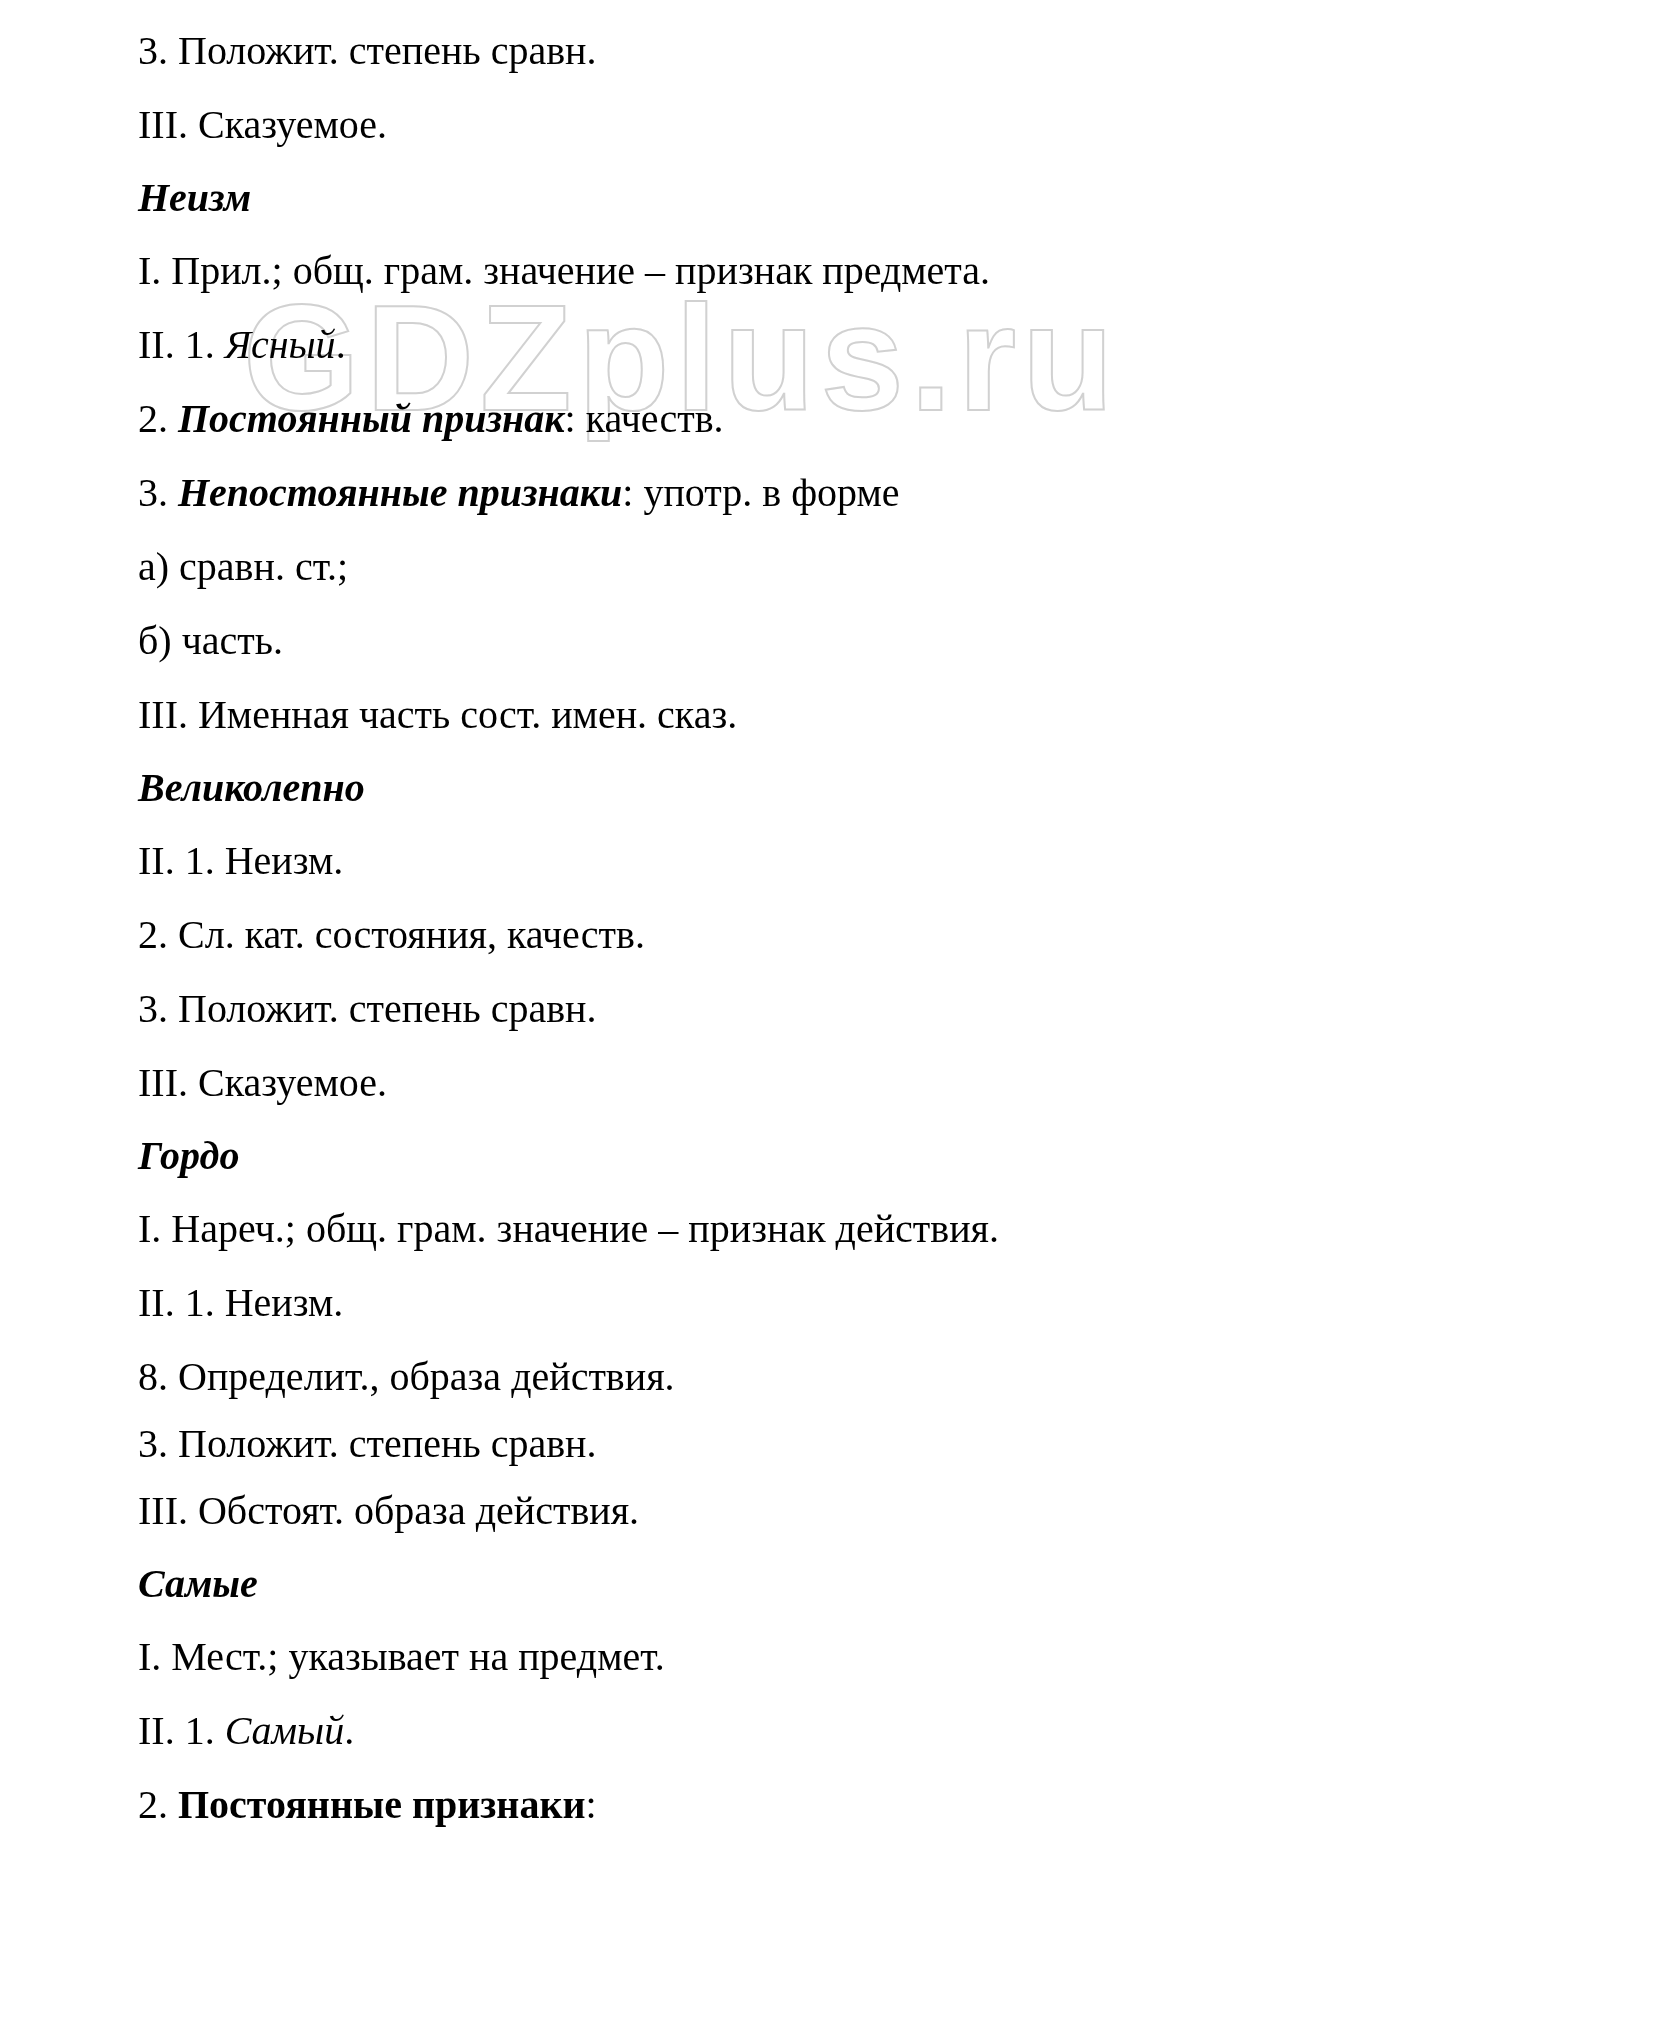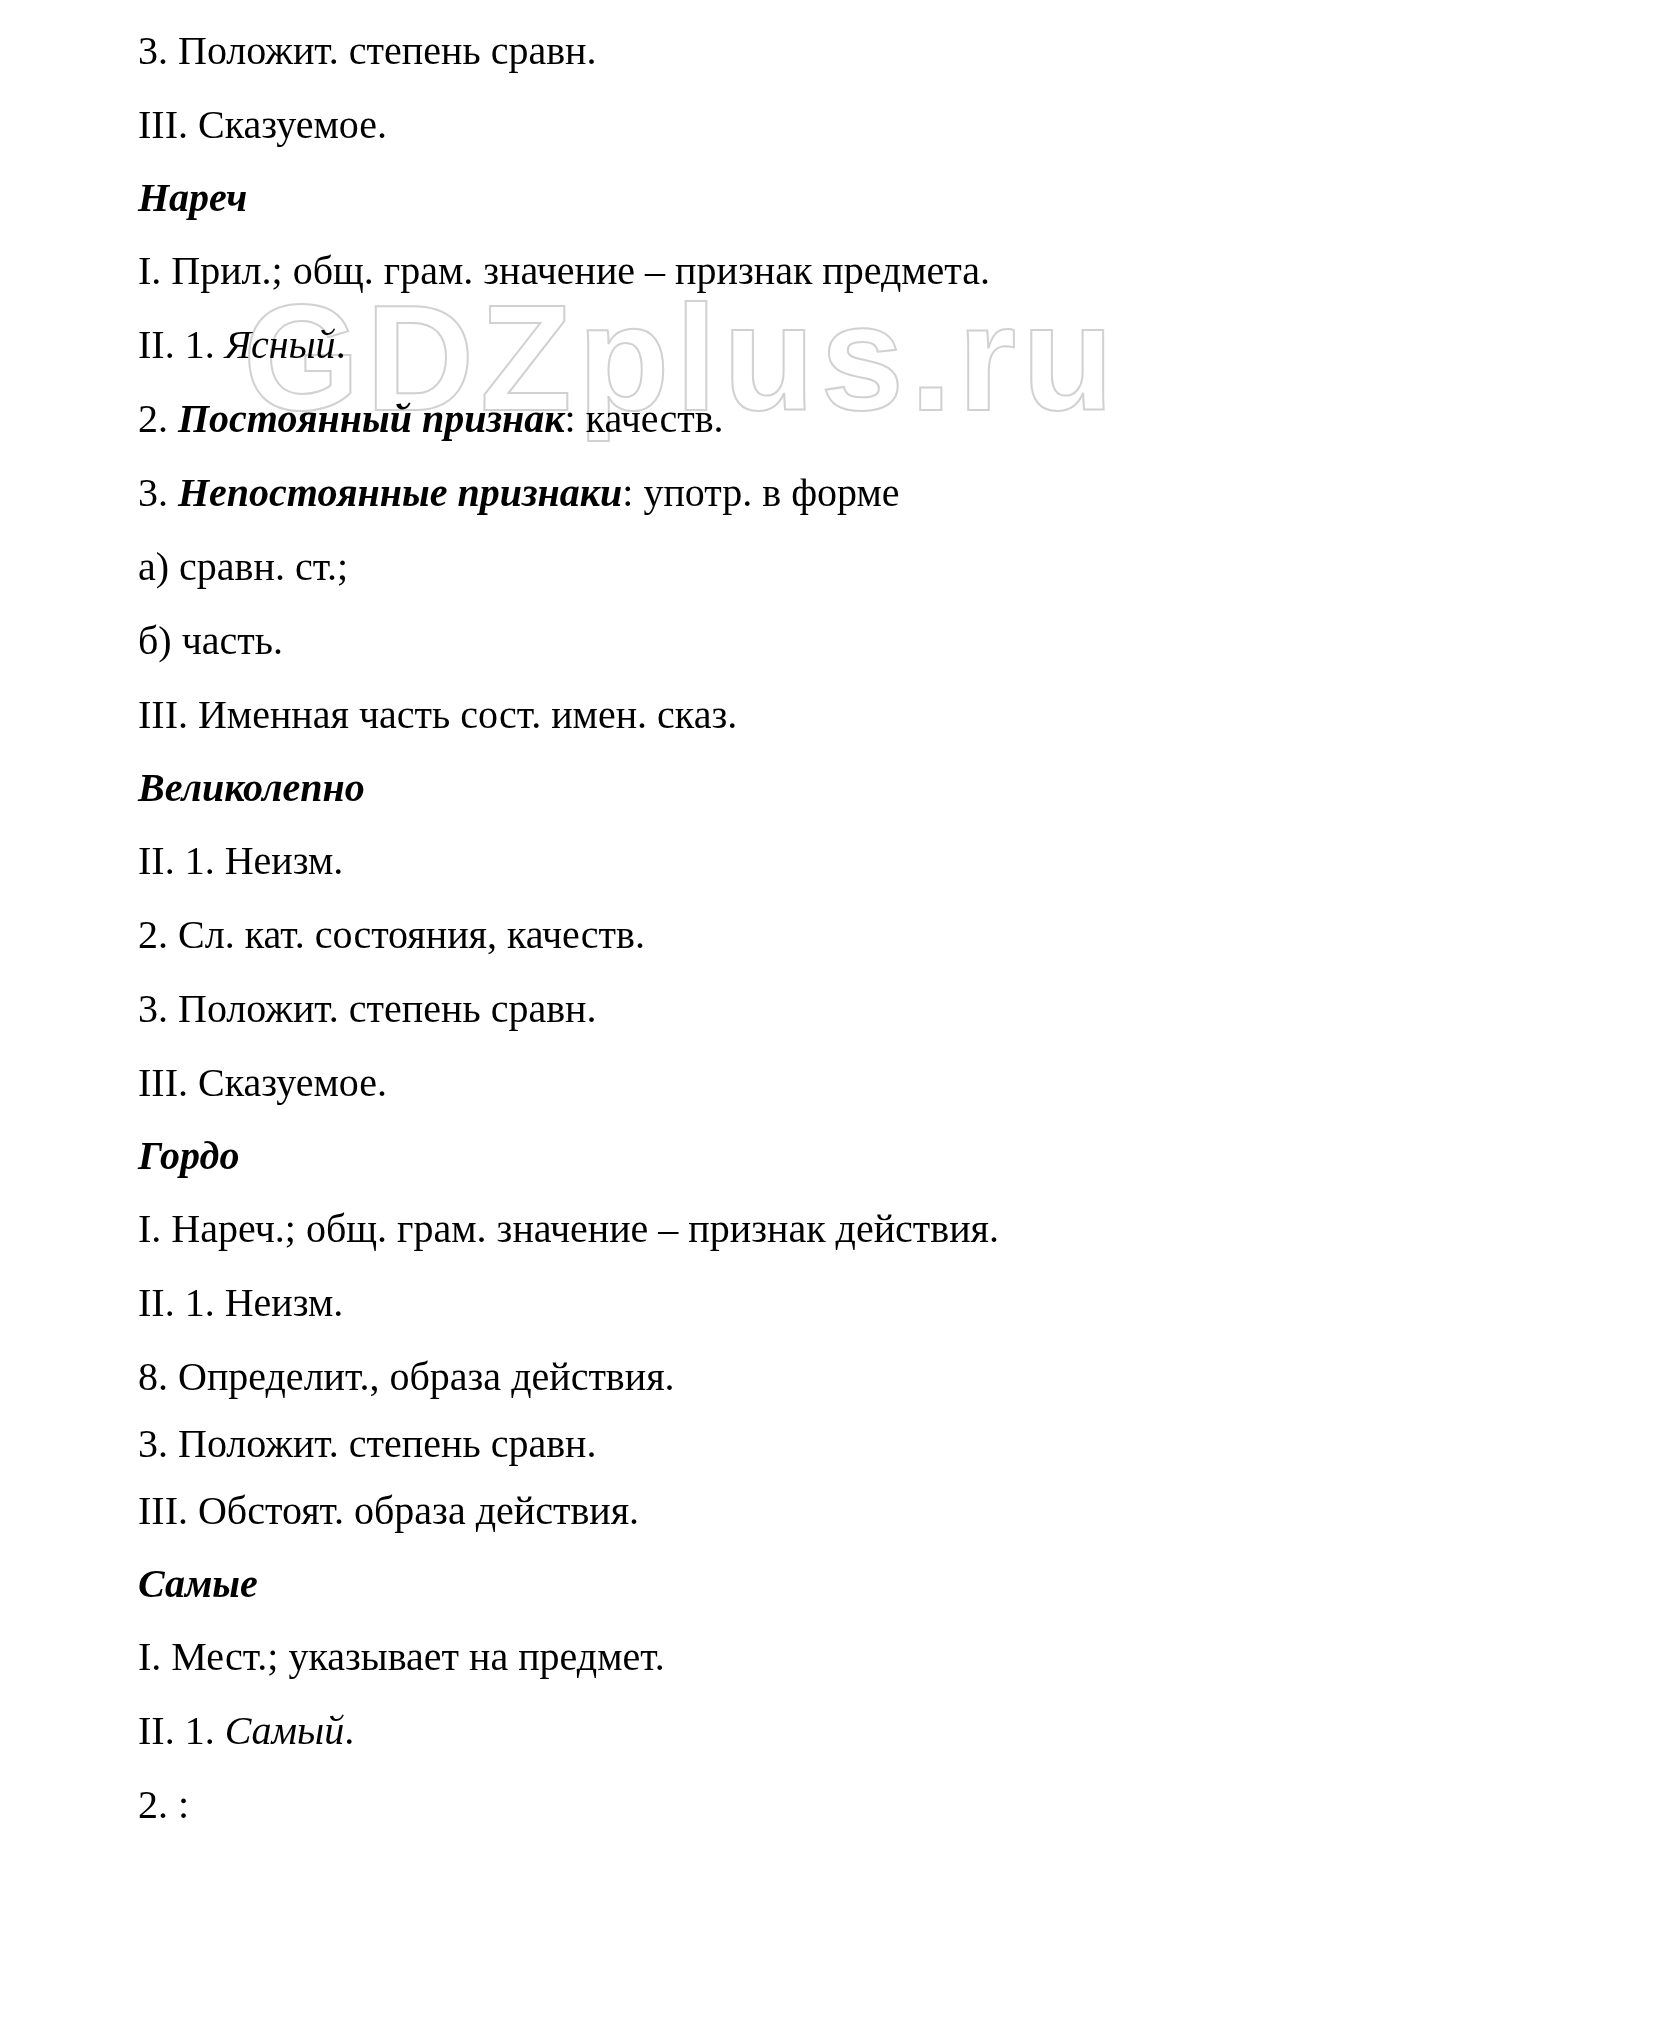--- a/index.html
+++ b/index.html
@@ -80,21 +80,21 @@
 
 <div id="page">
 
   <div id="watermark">
     <div class="wm-text">GDZplus.ru</div>
   </div>
 
   <div id="content">
       <div class="line">3. Положит. степень сравн.</div>
       <div class="line">III. Сказуемое.</div>
-      <div class="line head">Нареч</div>
+      <div class="line head">Неизм</div>
       <div class="line">I. Прил.; общ. грам. значение – признак предмета.</div>
       <div class="line"><span>II. 1. </span><span class="it">Ясный</span><span>.</span></div>
       <div class="line"><span>2. </span><span class="bi">Постоянный признак</span><span>: качеств.</span></div>
       <div class="line"><span>3. </span><span class="bi">Непостоянные признаки</span><span>: употр. в форме</span></div>
       <div class="line">а) сравн. ст.;</div>
       <div class="line">б) часть.</div>
       <div class="line">III. Именная часть сост. имен. сказ.</div>
       <div class="line head">Великолепно</div>
       <div class="line">II. 1. Неизм.</div>
       <div class="line">2. Сл. кат. состояния, качеств.</div>
@@ -102,16 +102,16 @@
       <div class="line">III. Сказуемое.</div>
       <div class="line head">Гордо</div>
       <div class="line">I. Нареч.; общ. грам. значение – признак действия.</div>
       <div class="line">II. 1. Неизм.</div>
       <div class="line">8. Определит., образа действия.</div>
       <div class="line tight">3. Положит. степень сравн.</div>
       <div class="line">III. Обстоят. образа действия.</div>
       <div class="line head">Самые</div>
       <div class="line">I. Мест.; указывает на предмет.</div>
       <div class="line"><span>II. 1. </span><span class="it">Самый</span><span>.</span></div>
-      <div class="line"><span>2. </span><span>:</span></div>
+      <div class="line"><span>2. </span><span class="b">Постоянные признаки</span><span>:</span></div>
     </div>
 
 </div>
 
 </body></html>

